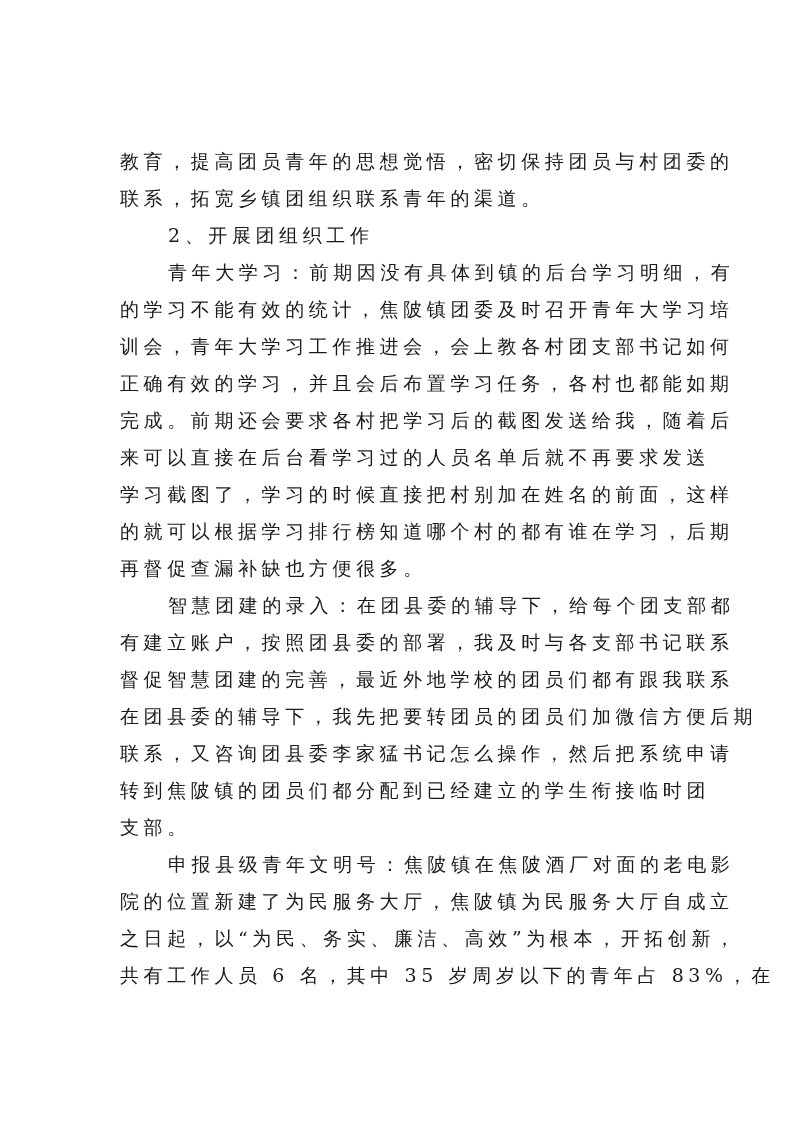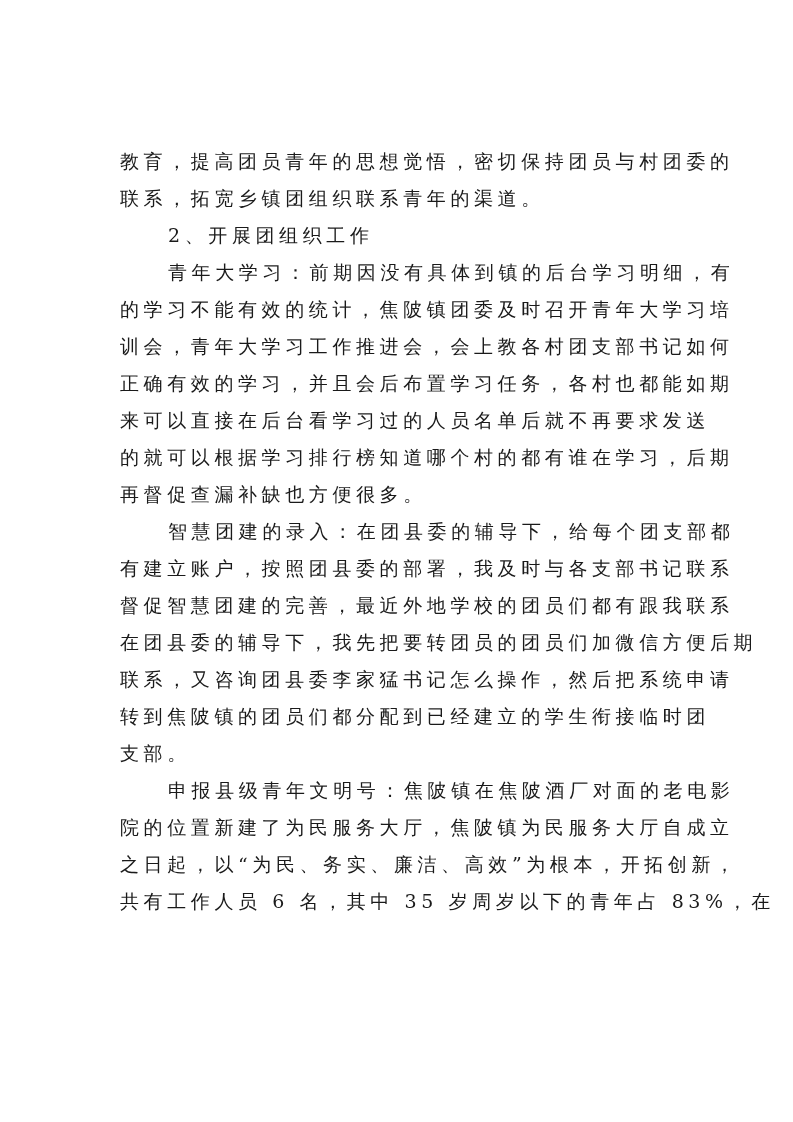--- a/index.html
+++ b/index.html
@@ -28,21 +28,23 @@
 
 <div class="page">
   <div class="body-text">
     <div class="line">教育，提高团员青年的思想觉悟，密切保持团员与村团委的</div>
     <div class="line">联系，拓宽乡镇团组织联系青年的渠道。</div>
     <div class="line heading">2、开展团组织工作</div>
     <div class="line indent">青年大学习：前期因没有具体到镇的后台学习明细，有</div>
     <div class="line">的学习不能有效的统计，焦陂镇团委及时召开青年大学习培</div>
     <div class="line">训会，青年大学习工作推进会，会上教各村团支部书记如何</div>
     <div class="line">正确有效的学习，并且会后布置学习任务，各村也都能如期</div>
+    <div class="line">完成。前期还会要求各村把学习后的截图发送给我，随着后</div>
     <div class="line">来可以直接在后台看学习过的人员名单后就不再要求发送</div>
+    <div class="line">学习截图了，学习的时候直接把村别加在姓名的前面，这样</div>
     <div class="line">的就可以根据学习排行榜知道哪个村的都有谁在学习，后期</div>
     <div class="line">再督促查漏补缺也方便很多。</div>
     <div class="line indent">智慧团建的录入：在团县委的辅导下，给每个团支部都</div>
     <div class="line">有建立账户，按照团县委的部署，我及时与各支部书记联系</div>
     <div class="line">督促智慧团建的完善，最近外地学校的团员们都有跟我联系</div>
     <div class="line">在团县委的辅导下，我先把要转团员的团员们加微信方便后期</div>
     <div class="line">联系，又咨询团县委李家猛书记怎么操作，然后把系统申请</div>
     <div class="line">转到焦陂镇的团员们都分配到已经建立的学生衔接临时团</div>
     <div class="line">支部。</div>
     <div class="line indent">申报县级青年文明号：焦陂镇在焦陂酒厂对面的老电影</div>

